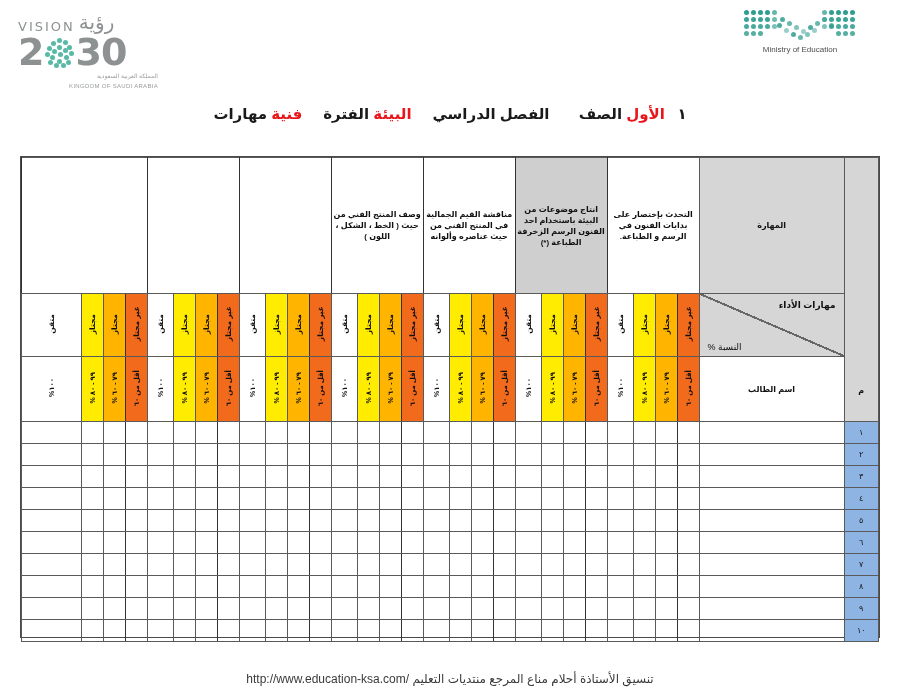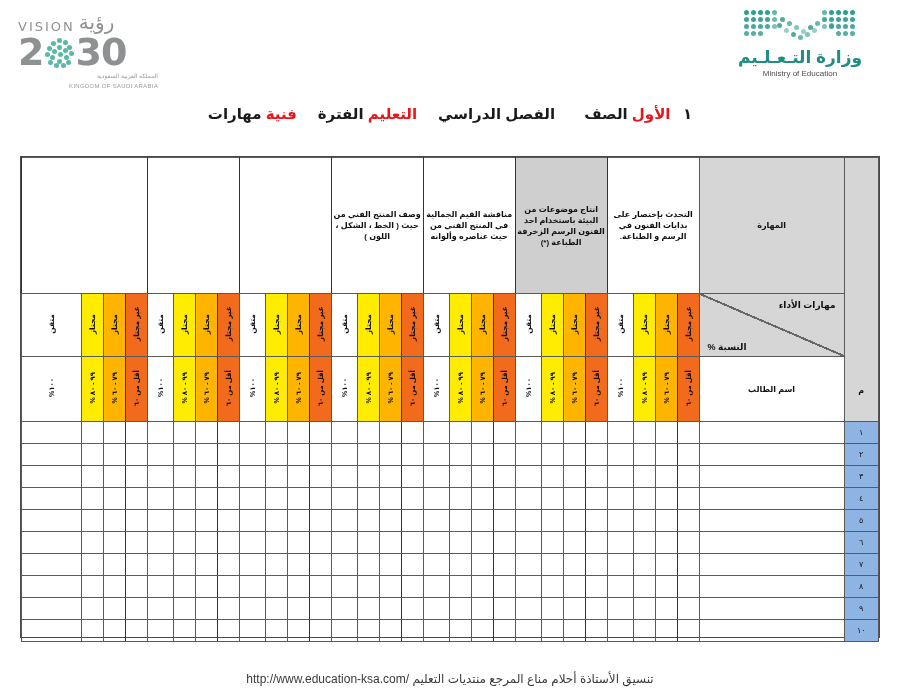--- a/index.html
+++ b/index.html
@@ -122,21 +122,21 @@
     background:#d6d6d6;position:relative;height:62px;overflow:hidden;
   }
   .split .diag{
     position:absolute;left:0;top:0;width:100%;height:100%;
     background:linear-gradient(to bottom left, transparent calc(50% - 1px), #666 calc(50% - 1px), #666 calc(50% + 1px), transparent calc(50% + 1px));
   }
   .split .lbl-top{
     position:absolute;top:6px;right:8px;font-size:9px;font-weight:bold;
   }
   .split .lbl-bot{
-    position:absolute;bottom:4px;left:8px;font-size:9px;font-weight:bold;
+    position:absolute;bottom:4px;left:8px;font-size:9px;font-weight:normal;
   }
   .stu-name{font-size:11px;font-weight:bold;height:64px;}
   .num-hdr{font-size:9px;font-weight:bold;background:#d6d6d6;}
 
   
   .data-row td{height:21px;}
   .numcell{background:#8eb4e3;font-size:8px;color:#1a1a1a;}
 
   
   .footer{
@@ -232,34 +232,33 @@
           <i style="left: 75px; top: 13px; opacity: 0.73;"></i>
           <i style="left: 82px; top: 9px; opacity: 0.61;"></i>
           <i style="left: 44px; top: 20px; opacity: 0.49;"></i>
           <i style="left: 51px; top: 24px; opacity: 0.85;"></i>
           <i style="left: 58px; top: 27px; opacity: 0.73;"></i>
           <i style="left: 65px; top: 24px; opacity: 0.61;"></i>
           <i style="left: 72px; top: 20px; opacity: 0.49;"></i>
           <i style="left: 37px; top: 15px; opacity: 0.85;"></i>
           <i style="left: 89px; top: 15px; opacity: 0.73;"></i>
         </div>
-      <div class="moe-ar">وزارة التـعـلـيم</div>
       <div class="moe-en">Ministry of Education</div>
     </div>
 
     <div class="title-line">
       <span>١</span>
       <span>&nbsp;&nbsp;&nbsp;</span>
       <span class="red">الأول</span>
       <span>&nbsp;</span>
       <span>الصف</span>
       <span>&nbsp;&nbsp;&nbsp;&nbsp;&nbsp;&nbsp;&nbsp;</span>
       <span>الفصل الدراسي</span>
       <span>&nbsp;&nbsp;&nbsp;&nbsp;&nbsp;</span>
-      <span class="red">التعليم</span>
+      <span class="red">البيئة</span>
       <span>&nbsp;</span>
       <span>الفترة</span>
       <span>&nbsp;&nbsp;&nbsp;&nbsp;&nbsp;</span>
       <span class="red">فنية</span>
       <span>&nbsp;</span>
       <span>مهارات</span>
     </div>
   </div>
 
   <div class="tbl-wrap">

